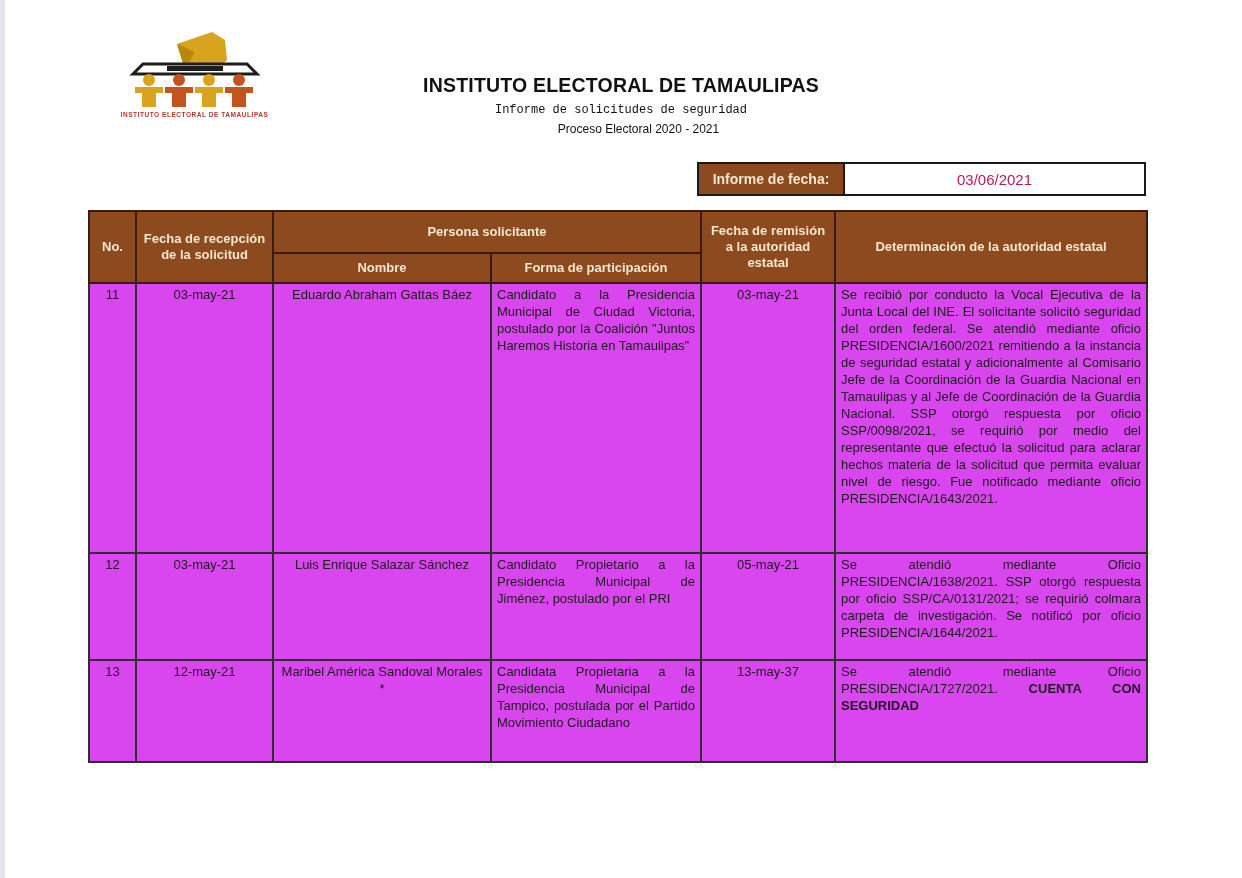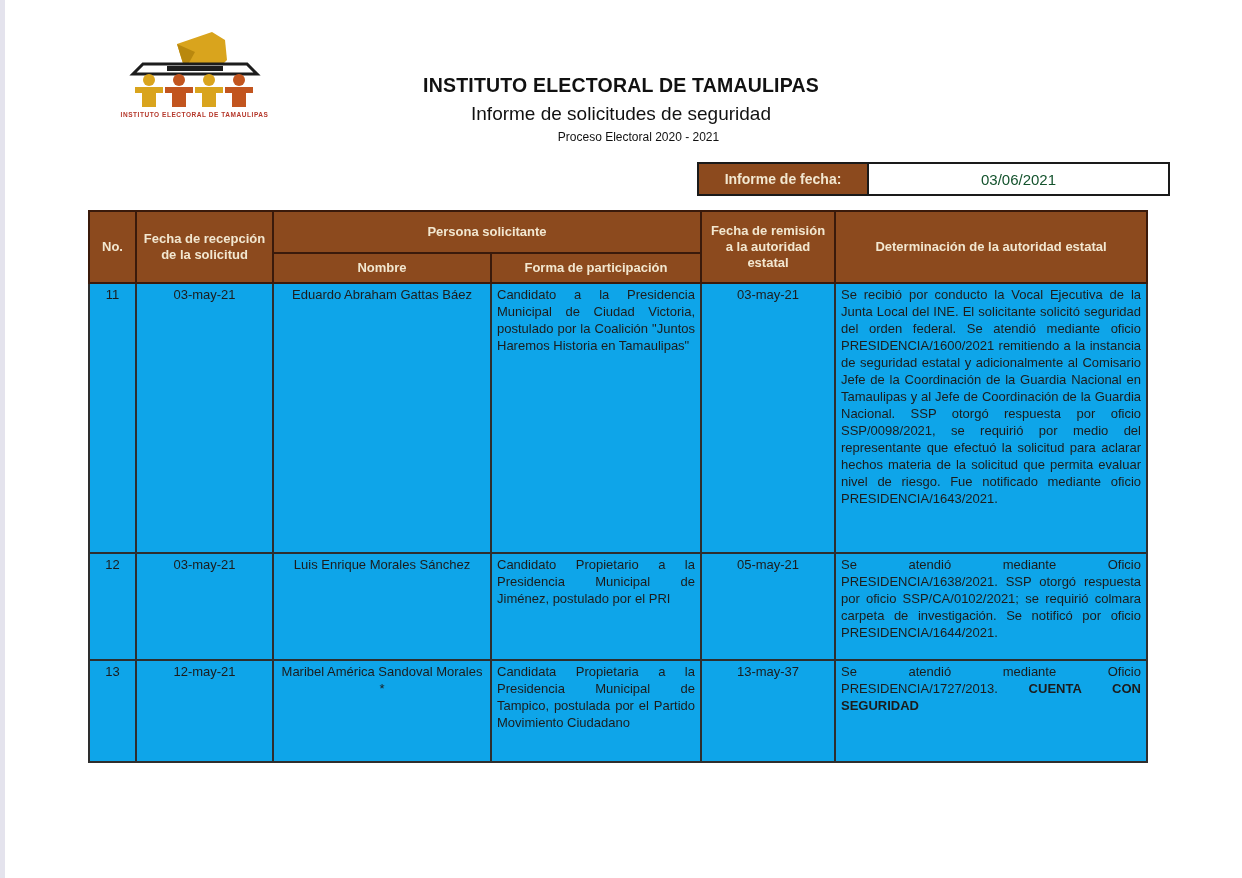--- a/index.html
+++ b/index.html
@@ -10,32 +10,32 @@
 
   
   .logo { position:absolute; left:112px; top:30px; width:165px; text-align:center; }
   .logo svg { display:block; margin:0 auto; }
   .logo-acronym { font-family:"Liberation Serif", serif; font-size:31px; letter-spacing:9px; color:#0d0d0d; line-height:1; margin-top:-2px; padding-left:6px; }
   .logo-caption { font-size:6.5px; font-weight:bold; color:#b5372a; letter-spacing:0.55px; margin-top:3px; }
 
   
   .titles { position:absolute; left:0; right:0; top:74px; text-align:center; color:#111; }
   .title-main { font-size:19.5px; font-weight:bold; letter-spacing:0.2px; }
-  .title-sub { font-size:19px; margin-top:6px; }
+  .title-sub { font-size:12px; margin-top:6px;font-family:Liberation Mono, monospace; }
   .title-proc { font-size:12px; margin-top:5px;margin-left:35px; }
 
   
   .report-date { position:absolute; left:697px; top:162px; display:flex; }
-  .rd-label { width:172px; height:34px; background:#8c4a1e; border:2px solid #1a1a1a; color:#f2e7d0; font-weight:bold; font-size:14px; display:flex; align-items:center; justify-content:center; }
-  .rd-value { width:301px; height:34px; background:#ffffff; border:2px solid #1a1a1a; border-left:none; color:#14532d; font-size:15px; display:flex; align-items:center; justify-content:center; }
+  .rd-label { width:148px; height:34px; background:#8c4a1e; border:2px solid #1a1a1a; color:#f2e7d0; font-weight:bold; font-size:14px; display:flex; align-items:center; justify-content:center; }
+  .rd-value { width:301px; height:34px; background:#ffffff; border:2px solid #1a1a1a; border-left:none; color:#be185d; font-size:15px; display:flex; align-items:center; justify-content:center; }
 
   
   table.report { position:absolute; left:88px; top:210px; width:1058px; border-collapse:collapse; table-layout:fixed; }
   table.report th { background:#8c4a1e; color:#f2e7d0; font-weight:bold; font-size:13px; line-height:1.22; border:2px solid #3a1a0b; padding:2px 4px; vertical-align:middle; }
-  table.report td { border:2px solid #2e2e2e; padding:2px 5px; vertical-align:top; font-size:13px; line-height:1.31; color:#1c1c1c; background:#0ea5e9; }
+  table.report td { border:2px solid #2e2e2e; padding:2px 5px; vertical-align:top; font-size:13px; line-height:1.31; color:#1c1c1c; background:#d946ef; }
   tr.hdr1 { height:42px; }
   tr.hdr2 { height:30px; }
   tr.r11 { height:270px; }
   tr.r12 { height:107px; }
   tr.r13 { height:102px; }
   .c-center { text-align:center; }
   .c-justify { text-align:justify; text-justify:inter-word; }
   .name-note { text-align:center; }
 </style>
 </head>
@@ -113,28 +113,28 @@
         <td class="c-center">11</td>
         <td class="c-center">03-may-21</td>
         <td class="c-center"><span>Eduardo Abraham Gattas Báez</span><div class="name-note"></div></td>
         <td class="c-justify">Candidato a la Presidencia Municipal de Ciudad Victoria, postulado por la Coalición "Juntos Haremos Historia en Tamaulipas"</td>
         <td class="c-center">03-may-21</td>
         <td class="c-justify"><span>Se recibió por conducto la Vocal Ejecutiva de la Junta Local del INE. El solicitante solicitó seguridad del orden federal. Se atendió mediante oficio PRESIDENCIA/1600/2021 remitiendo a la instancia de seguridad estatal y adicionalmente al Comisario Jefe de la Coordinación de la Guardia Nacional en Tamaulipas y al Jefe de Coordinación de la Guardia Nacional. SSP otorgó respuesta por oficio SSP/0098/2021, se requirió por medio del representante que efectuó la solicitud para aclarar hechos materia de la solicitud que permita evaluar nivel de riesgo. Fue notificado mediante oficio PRESIDENCIA/1643/2021.</span><b></b></td>
       </tr>
       <tr class="r12">
         <td class="c-center">12</td>
         <td class="c-center">03-may-21</td>
-        <td class="c-center"><span>Luis Enrique Morales Sánchez</span><div class="name-note"></div></td>
+        <td class="c-center"><span>Luis Enrique Salazar Sánchez</span><div class="name-note"></div></td>
         <td class="c-justify">Candidato Propietario a la Presidencia Municipal de Jiménez, postulado por el PRI</td>
         <td class="c-center">05-may-21</td>
-        <td class="c-justify"><span>Se atendió mediante Oficio PRESIDENCIA/1638/2021. SSP otorgó respuesta por oficio SSP/CA/0102/2021; se requirió colmara carpeta de investigación. Se notificó por oficio PRESIDENCIA/1644/2021.</span><b></b></td>
+        <td class="c-justify"><span>Se atendió mediante Oficio PRESIDENCIA/1638/2021. SSP otorgó respuesta por oficio SSP/CA/0131/2021; se requirió colmara carpeta de investigación. Se notificó por oficio PRESIDENCIA/1644/2021.</span><b></b></td>
       </tr>
       <tr class="r13">
         <td class="c-center">13</td>
         <td class="c-center">12-may-21</td>
         <td class="c-center"><span>Maribel América Sandoval Morales</span><div class="name-note">*</div></td>
         <td class="c-justify">Candidata Propietaria a la Presidencia Municipal de Tampico, postulada por el Partido Movimiento Ciudadano</td>
         <td class="c-center">13-may-37</td>
-        <td class="c-justify"><span>Se atendió mediante Oficio PRESIDENCIA/1727/2013. </span><b>CUENTA CON SEGURIDAD</b></td>
+        <td class="c-justify"><span>Se atendió mediante Oficio PRESIDENCIA/1727/2021. </span><b>CUENTA CON SEGURIDAD</b></td>
       </tr>
     </tbody>
   </table>
 </div>
 
 </body></html>

